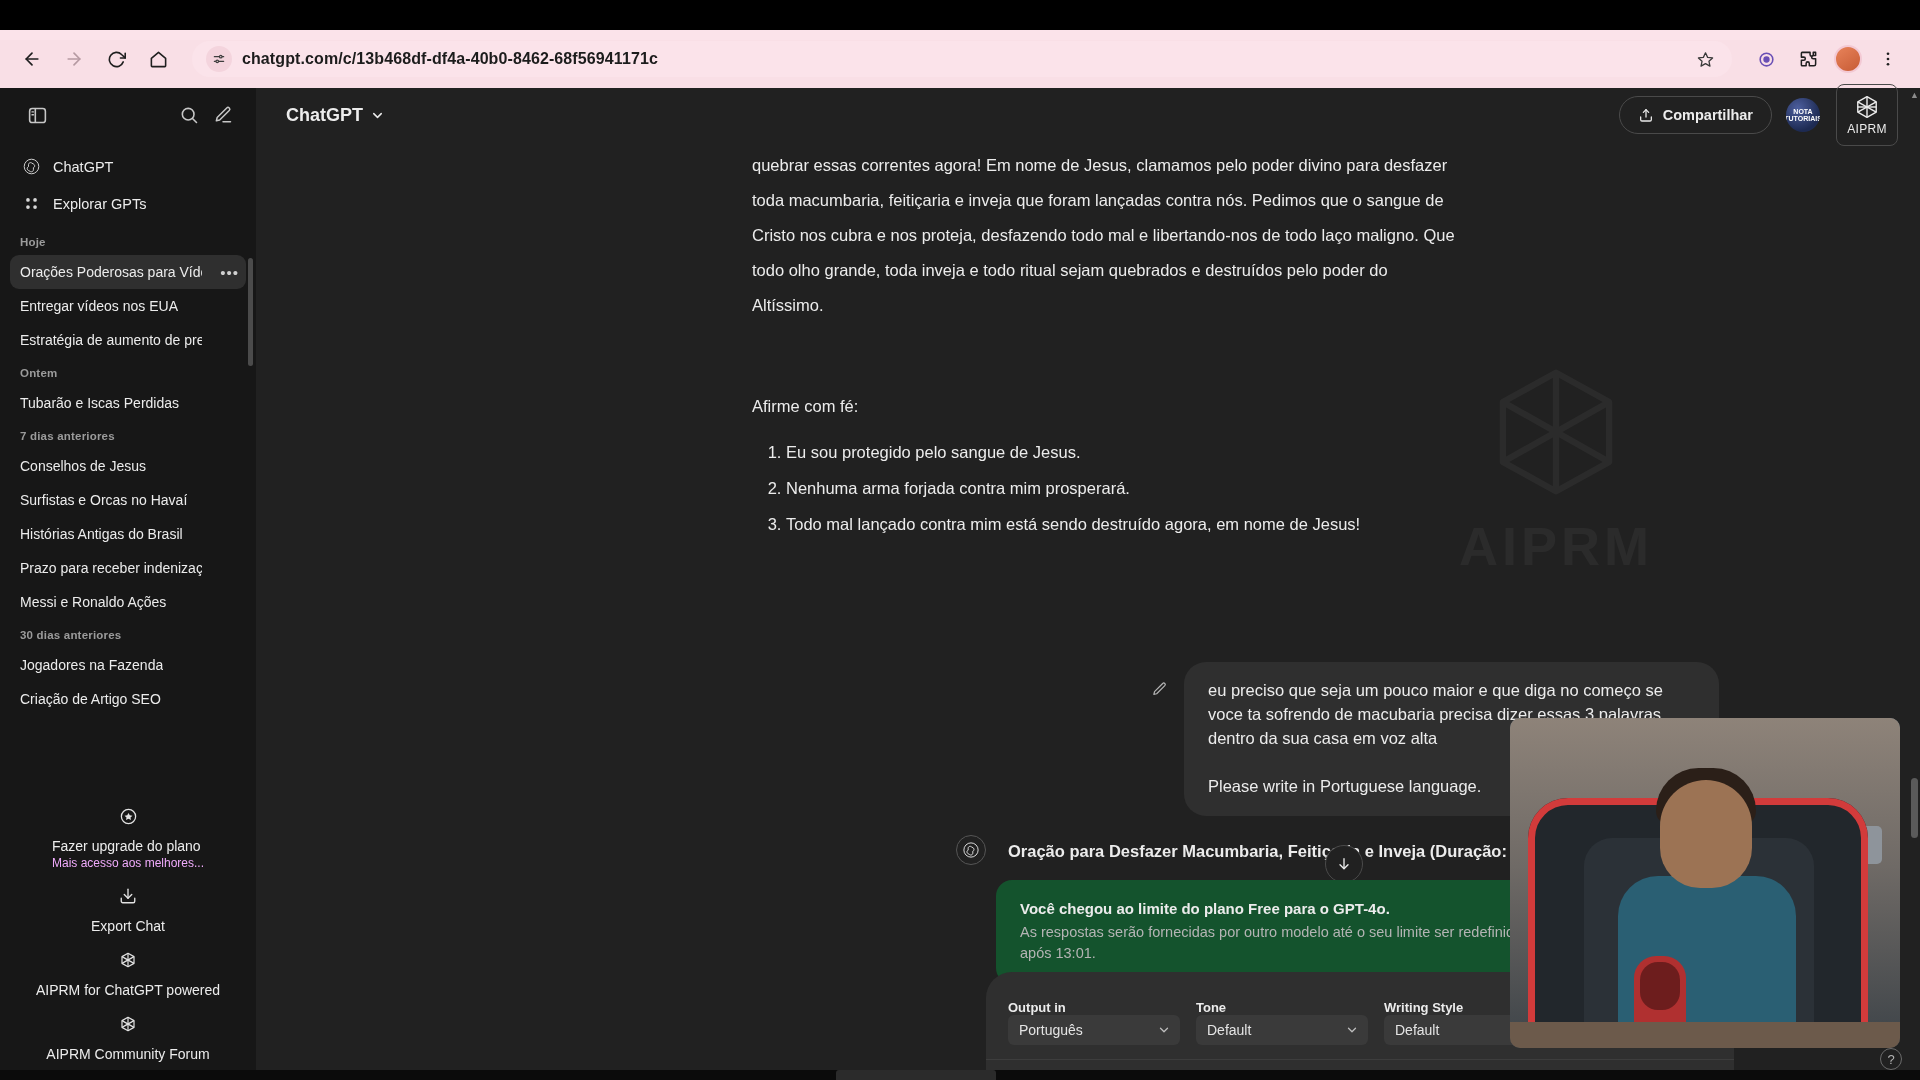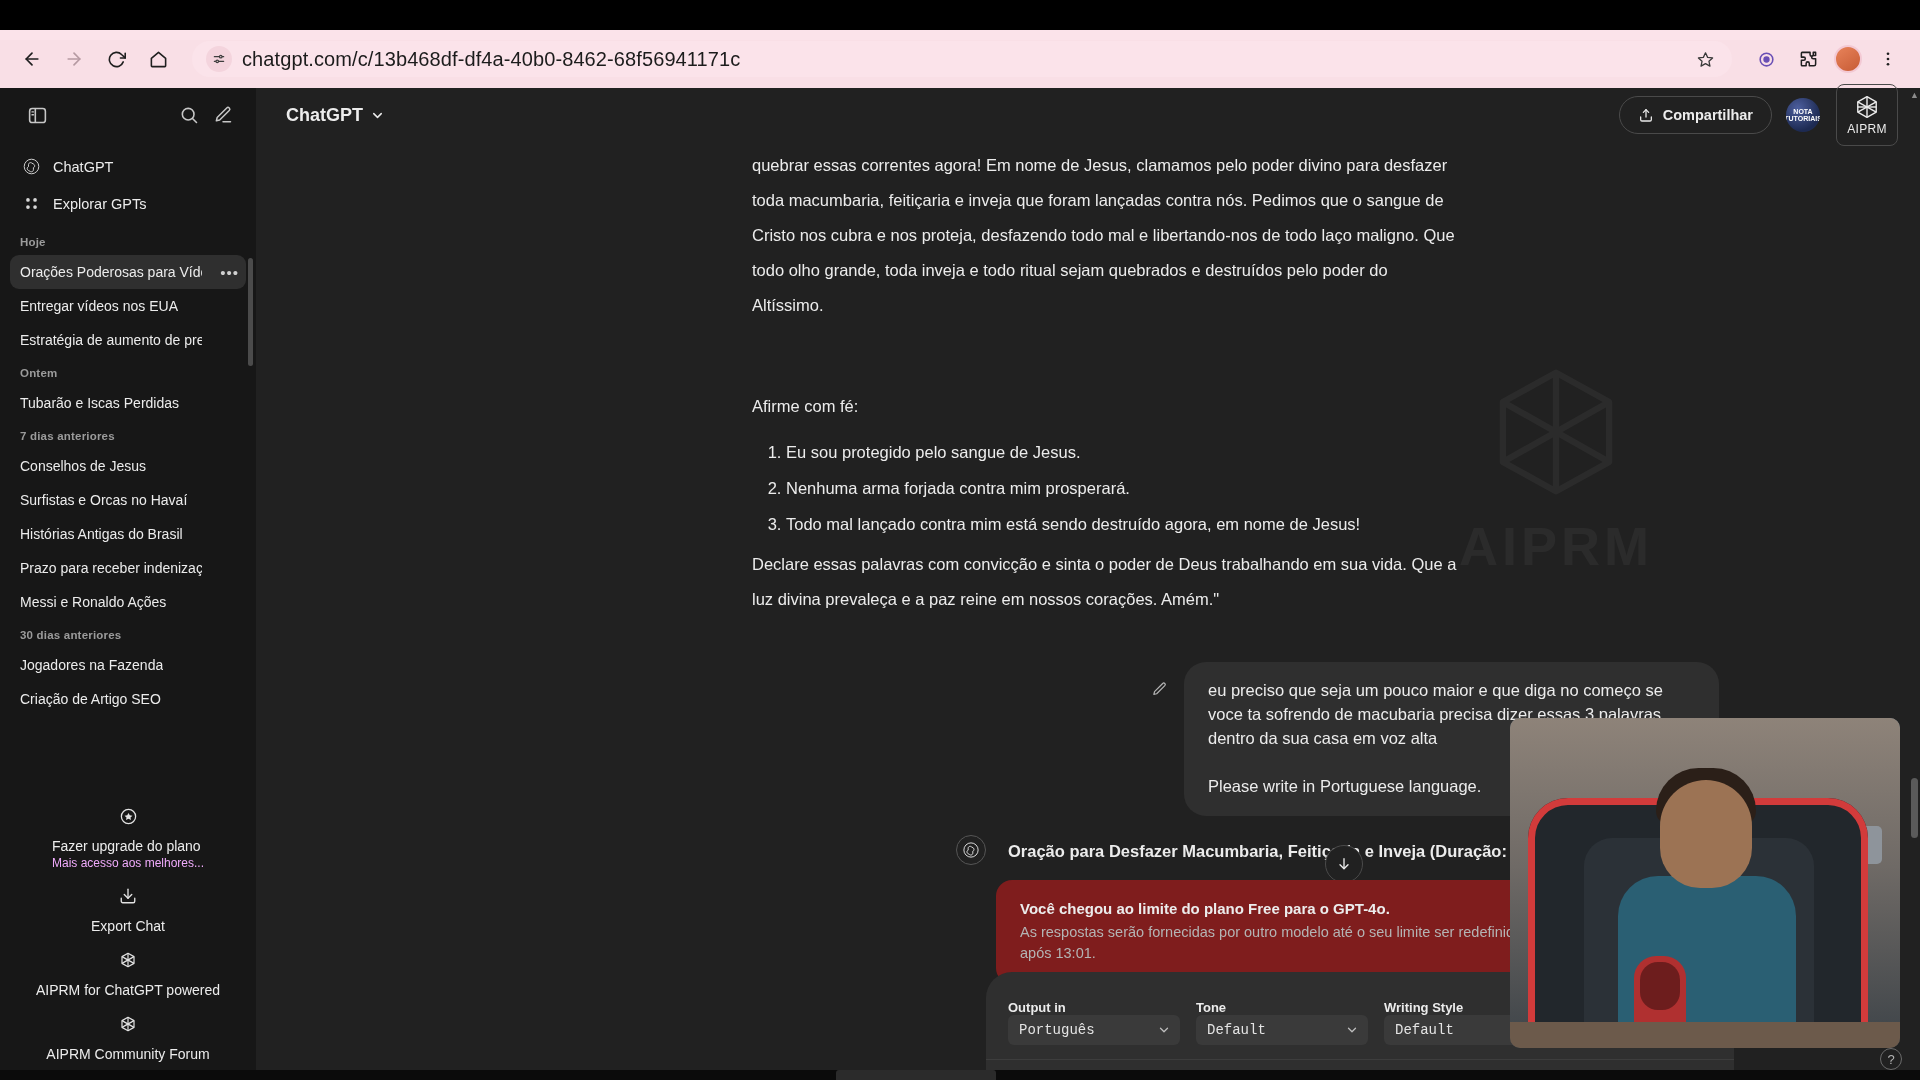--- a/index.html
+++ b/index.html
@@ -40,22 +40,22 @@
     display: flex; align-items: center; gap: 10px; padding: 0 14px;
     position: relative;
   }
   #site-info-icon {
     width: 26px; height: 26px; border-radius: 50%;
     background: #f4d4dd;
     display: flex; align-items: center; justify-content: center;
     flex: none;
   }
   #url-text {
-    font-size: 20px; color: #1c1c1c; letter-spacing: 0.1px;
-    white-space: nowrap; overflow: hidden;
+    font-size: 16px; color: #1c1c1c; letter-spacing: 0.1px;
+    white-space: nowrap; overflow: hidden; font-weight: bold;
   }
   .omni-right { margin-left: auto; display: flex; align-items: center; gap: 14px; }
   #profile-avatar {
     width: 28px; height: 28px; border-radius: 50%;
     background: linear-gradient(145deg,#e8835a,#c75b35);
     border: 2px solid #f3c9d4; flex: none;
   }
 
   
   #app {
@@ -200,21 +200,21 @@
     position: absolute; left: 1069px; top: 703px;
     width: 38px; height: 38px; border-radius: 50%;
     background: #212121; border: 1px solid #4a4a4a;
     display: flex; align-items: center; justify-content: center;
     color: #ececec;
   }
 
   
   #limit-banner {
     position: absolute; left: 740px; top: 738px; width: 730px;
-    background: #7f1d1d; border-radius: 16px;
+    background: #14532d; border-radius: 16px;
     padding: 20px 22px 20px 24px;
     display: flex; align-items: center; gap: 16px;
   }
   #limit-banner .lb-text { flex: 1 1 auto; }
   #limit-banner .lb-title { color: #ececec; font-size: 15px; font-weight: 700; margin-bottom: 5px; }
   #limit-banner .lb-sub { color: #b4b4b4; font-size: 14.5px; line-height: 21px; max-width: 600px;}
   #obter-plus-btn {
     background: #fff; color: #0d0d0d; border-radius: 20px;
     height: 38px; padding: 0 20px; font-size: 14.5px; font-weight: 600;
     display: flex; align-items: center; justify-content: center; flex: none;
@@ -238,21 +238,21 @@
   #aiprm-toolbar {
     display: flex; align-items: flex-end; gap: 16px;
     padding: 8px 22px 14px 22px;
     border-bottom: 1px solid #3d3d3d;
   }
   .selgroup { display: flex; flex-direction: column; }
   .selgroup .sel-label { font-size: 13px; font-weight: 700; color: #ececec; }
   .sel-box {
     height: 30px; background: #3a3a3a; border-radius: 6px;
     display: flex; align-items: center; justify-content: space-between;
-    padding: 0 9px 0 11px; color: #e4e4e4; font-size: 14px; gap: 10px; font-family: Liberation Mono, monospace;
+    padding: 0 9px 0 11px; color: #e4e4e4; font-size: 14px; gap: 10px;
   }
   .sel-box .chev { color: #bdbdbd; display: flex; align-items: center; }
   #sel-output { width: 172px; }
   #sel-tone   { width: 172px; }
   #sel-style  { width: 172px; }
   #continue-group { display: flex; align-items: center; margin-left: 4px; }
   #continue-btn {
     height: 30px; background: #3a3a3a; border-radius: 6px 0 0 6px;
     display: flex; align-items: center; padding: 0 18px;
     color: #ececec; font-size: 14px; font-weight: 700;
@@ -621,23 +621,20 @@
 
       <div class="assistant-text" style="top:247px;">
         <p>Afirme com fé:</p>
         <ol>
           <li>Eu sou protegido pelo sangue de Jesus.</li>
           <li>Nenhuma arma forjada contra mim prosperará.</li>
           <li>Todo mal lançado contra mim está sendo destruído agora, em nome de Jesus!</li>
         </ol>
       </div>
 
-      <div class="assistant-text" style="top:405px;">
-        <p>Declare essas palavras com convicção e sinta o poder de Deus trabalhando em sua vida. Que a luz divina prevaleça e a paz reine em nossos corações. Amém."</p>
-      </div>
 
       <div id="edit-icon-btn">
         <svg width="17" height="17" viewBox="0 0 24 24" fill="none" stroke="currentColor" stroke-width="1.7" stroke-linecap="round" stroke-linejoin="round">
             <path d="M16.5 3.5a2.1 2.1 0 0 1 3 3L8 18l-4 1 1-4z"></path>
           </svg>
       </div>
       <div id="user-bubble">
         <div>eu preciso que seja um pouco maior e que diga no começo se voce ta sofrendo de macubaria precisa dizer essas 3 palavras dentro da sua casa em voz alta</div>
         <div class="para2">Please write in Portuguese language.</div>
       </div>

